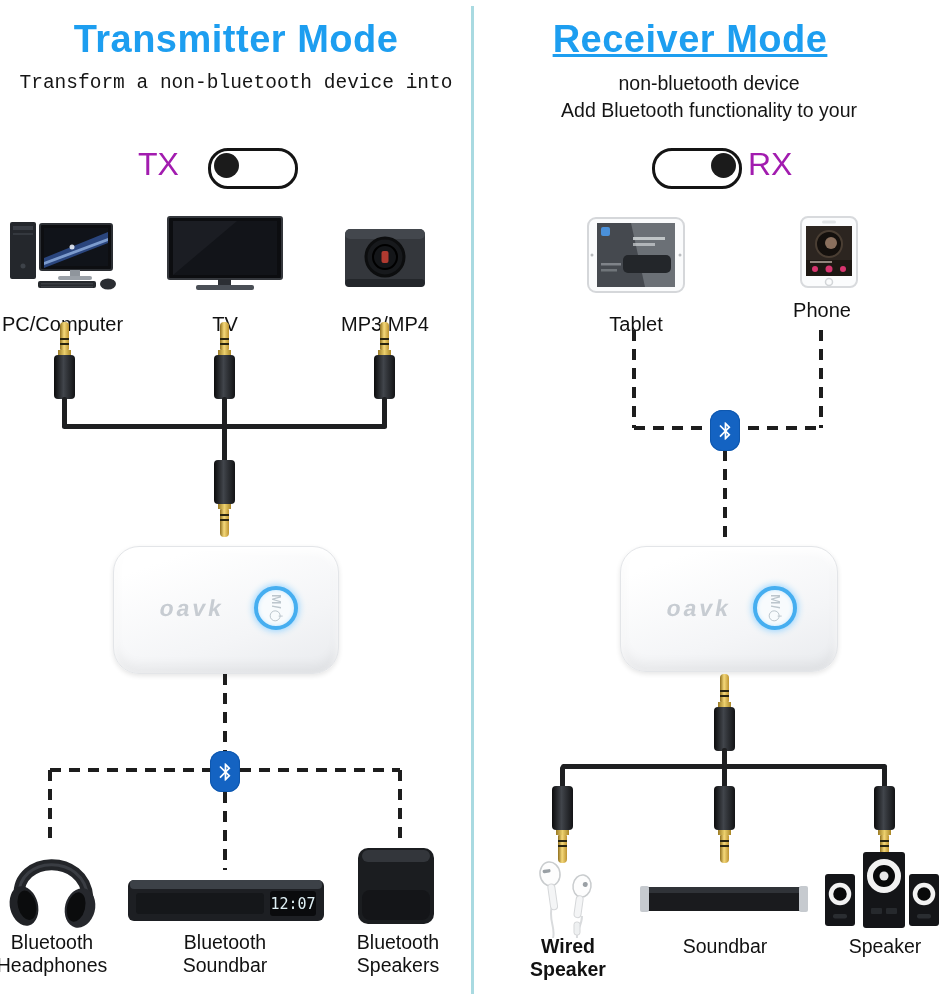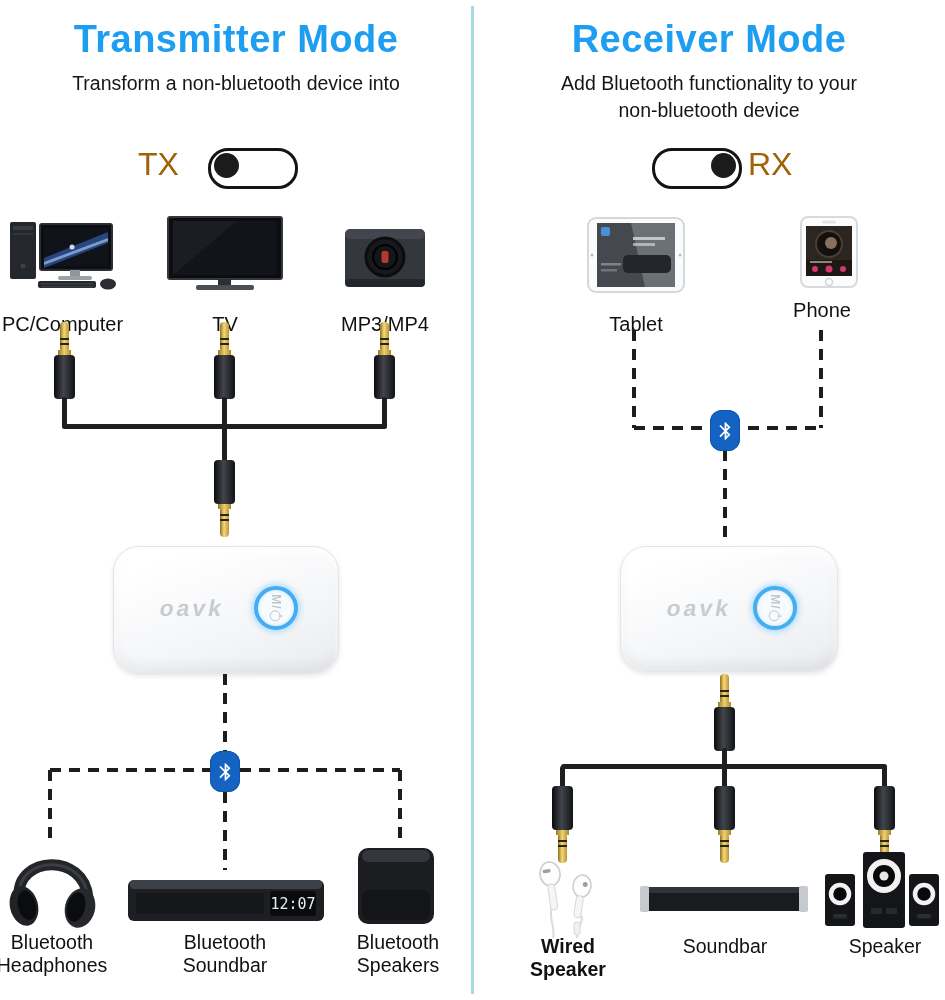--- a/index.html
+++ b/index.html
@@ -2,21 +2,21 @@
 <html><head>
 <meta charset="utf-8">
 <style>
   html,body{margin:0;padding:0;background:#fff;}
   #stage{position:relative;width:945px;height:1000px;background:#ffffff;overflow:hidden;
          font-family:"Liberation Sans",sans-serif;color:#1a1a1a;}
   .abs{position:absolute;}
   
   .mode-title{width:472px;text-align:center;font-size:38px;font-weight:700;color:#1d9ef0;letter-spacing:.5px;}
   .subtitle{width:472px;text-align:center;font-size:19.5px;line-height:1.4;color:#151515;}
-  .switch-label{font-size:32px;color:#a16207;font-weight:400;}
+  .switch-label{font-size:32px;color:#a21caf;font-weight:400;}
   .dev-label{width:120px;text-align:center;font-size:20px;color:#111;margin-top:20px;}
   .out-label{width:120px;text-align:center;font-size:19.5px;line-height:1.2;color:#111;}
   
   .toggle{width:84px;height:35px;border:3px solid #141414;border-radius:20px;background:#fff;}
   .knob{position:absolute;top:2px;width:25px;height:25px;border-radius:50%;background:#1b1b1b;}
   .knob.left{left:3px}.knob.right{right:3px}
   
   .dash-v{width:4px;background-image:repeating-linear-gradient(to bottom,#1d1d1d 0 11px,transparent 11px 19px);}
   .dash-h{height:4px;background-image:repeating-linear-gradient(to right,#1d1d1d 0 11px,transparent 11px 19px);}
   
@@ -55,21 +55,21 @@
   .divider{width:3px;background:#a9dae1;}
 </style>
 </head>
 <body>
 
 <div id="stage">
 
   <div class="abs divider" style="left:471px;top:6px;height:988px;"></div>
 
   <div class="abs mode-title" style="left:0;top:18px;">Transmitter Mode</div>
-  <div class="abs subtitle" style="left:0;top:70px;">
+  <div class="abs subtitle" style="left:0;top:70px;font-family:Liberation Mono, monospace;">
     <div>Transform a non-bluetooth device into</div>
   </div>
 
   <div class="abs switch-label" style="left:138px;top:146px;">TX</div>
   <div class="abs toggle" style="left:208px;top:148px;">
     <div class="knob left"></div>
   </div>
 
   <svg class="abs" style="left:2px;top:216px;" width="122" height="74" viewBox="0 0 122 74">
     <rect x="8" y="6" width="26" height="57" rx="2" fill="#24272c"></rect>
@@ -183,24 +183,24 @@
   </div>
   <div class="abs out-label" style="left:165px;top:931px;">
     <div>Bluetooth</div>
     <div>Soundbar</div>
   </div>
   <div class="abs out-label" style="left:338px;top:931px;">
     <div>Bluetooth</div>
     <div>Speakers</div>
   </div>
 
-  <div class="abs mode-title" style="left:473px;top:18px;">Receiver Mode</div>
+  <div class="abs mode-title" style="left:454px;top:18px;text-decoration:underline;">Receiver Mode</div>
   <div class="abs subtitle" style="left:473px;top:70px;">
+    <div>non-bluetooth device</div>
     <div>Add Bluetooth functionality to your</div>
-    <div>non-bluetooth device</div>
   </div>
 
   <div class="abs toggle" style="left:652px;top:148px;">
     <div class="knob right"></div>
   </div>
   <div class="abs switch-label" style="left:748px;top:146px;">RX</div>
 
   <svg class="abs" style="left:587px;top:217px;" width="98" height="76" viewBox="0 0 98 76">
     <rect x="1" y="1" width="96" height="74" rx="8" fill="#fafbfc" stroke="#d5d7da" stroke-width="2"></rect>
     <rect x="10" y="6" width="78" height="64" fill="#45494f"></rect>

